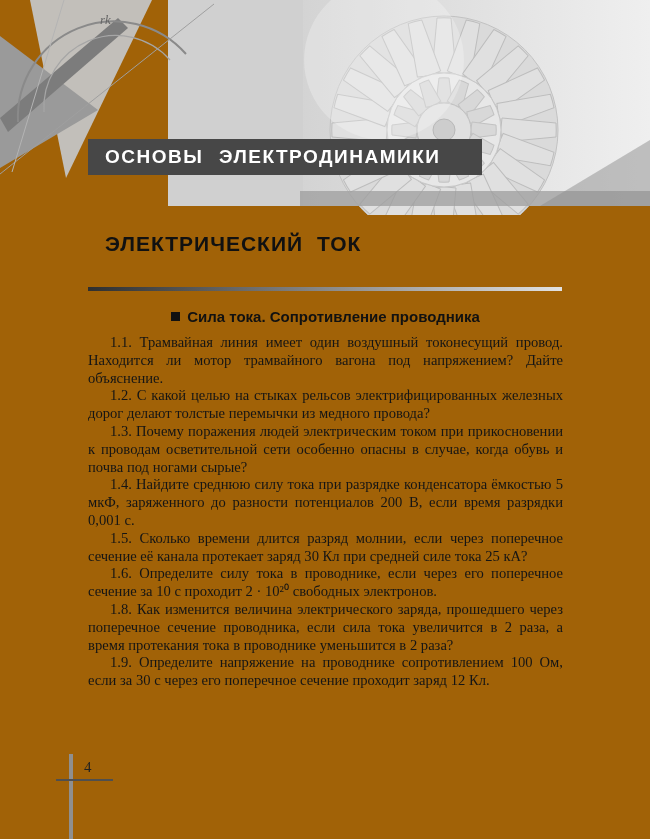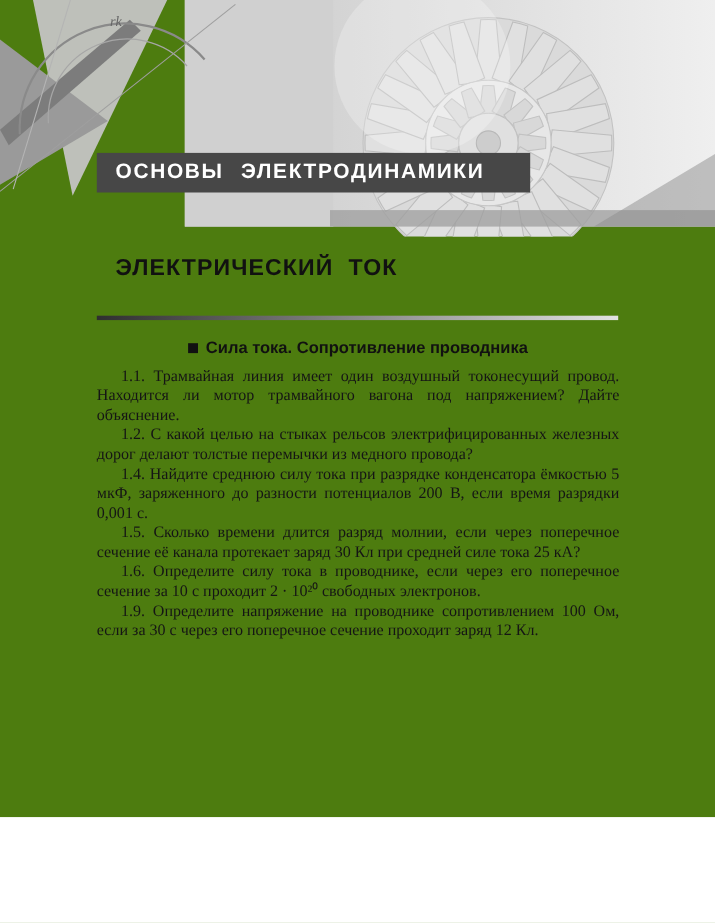--- a/index.html
+++ b/index.html
@@ -1,17 +1,17 @@
 <!DOCTYPE html>
 <html lang="ru"><head>
 <meta charset="utf-8">
 <style>
   html,body{margin:0;padding:0;background:#ffffff;}
   .page{
-    position:relative;width:650px;height:743px;background:#4d7c0f;overflow:hidden;
+    position:relative;width:650px;height:839px;background:#a16207;overflow:hidden;
     font-family:"Liberation Serif",serif;color:#111;
   }
   .header-art{position:absolute;top:0;left:0;width:650px;height:215px;}
   .banner{
     position:absolute;left:88px;top:139px;width:394px;height:36px;
     background:#474747;color:#ffffff;
     font-family:"Liberation Sans",sans-serif;font-weight:bold;font-size:19px;
     letter-spacing:1.5px;word-spacing:9px;
     display:flex;align-items:center;padding-left:17px;box-sizing:border-box;
     white-space:nowrap;
@@ -139,30 +139,38 @@
 
     <p class="problem">
       <b class="pnum">1.1.</b>
       <span>Трамвайная линия имеет один воздушный токонесущий провод. Находится ли мотор трамвайного вагона под напряжением? Дайте объяснение.</span>
     </p>
     <p class="problem">
       <b class="pnum">1.2.</b>
       <span>С какой целью на стыках рельсов электрифицированных железных дорог делают толстые перемычки из медного провода?</span>
     </p>
     <p class="problem">
+      <b class="pnum">1.3.</b>
+      <span>Почему поражения людей электрическим током при прикосновении к проводам осветительной сети особенно опасны в случае, когда обувь и почва под ногами сырые?</span>
+    </p>
+    <p class="problem">
       <b class="pnum">1.4.</b>
       <span>Найдите среднюю силу тока при разрядке конденсатора ёмкостью 5 мкФ, заряженного до разности потенциалов 200 В, если время разрядки 0,001 с.</span>
     </p>
     <p class="problem">
       <b class="pnum">1.5.</b>
       <span>Сколько времени длится разряд молнии, если через поперечное сечение её канала протекает заряд 30 Кл при средней силе тока 25 кА?</span>
     </p>
     <p class="problem">
       <b class="pnum">1.6.</b>
       <span>Определите силу тока в проводнике, если через его поперечное сечение за 10 с проходит 2 · 10²⁰ свободных электронов.</span>
+    </p>
+    <p class="problem">
+      <b class="pnum">1.8.</b>
+      <span>Как изменится величина электрического заряда, прошедшего через поперечное сечение проводника, если сила тока увеличится в 2 раза, а время протекания тока в проводнике уменьшится в 2 раза?</span>
     </p>
     <p class="problem">
       <b class="pnum">1.9.</b>
       <span>Определите напряжение на проводнике сопротивлением 100 Ом, если за 30 с через его поперечное сечение проходит заряд 12 Кл.</span>
     </p>
   </div>
 
   <div class="page-mark-vline"></div>
   <div class="page-mark-hline"></div>
   <div class="page-number">4</div>

